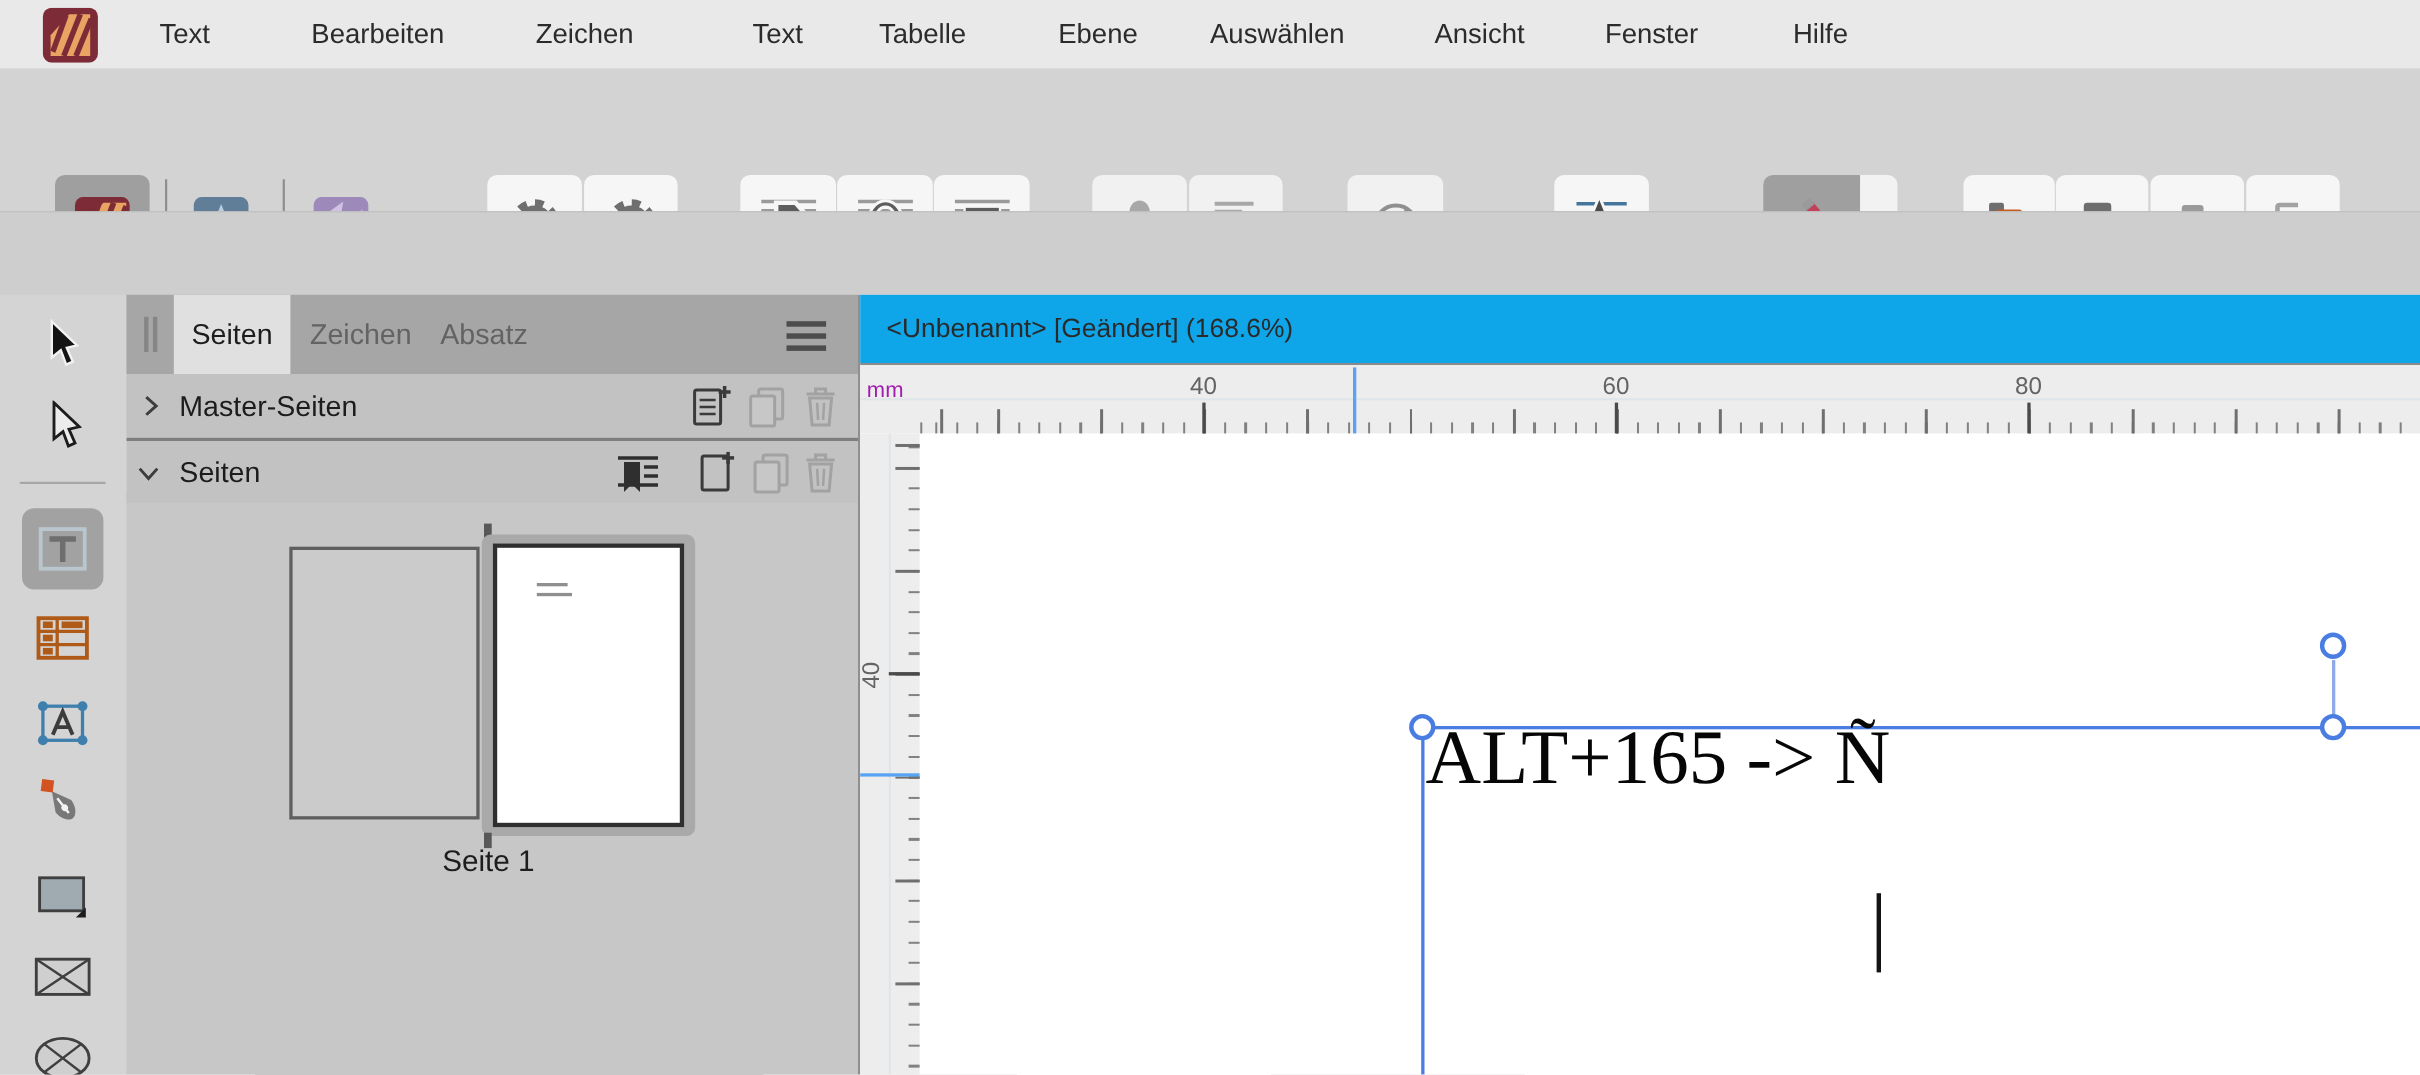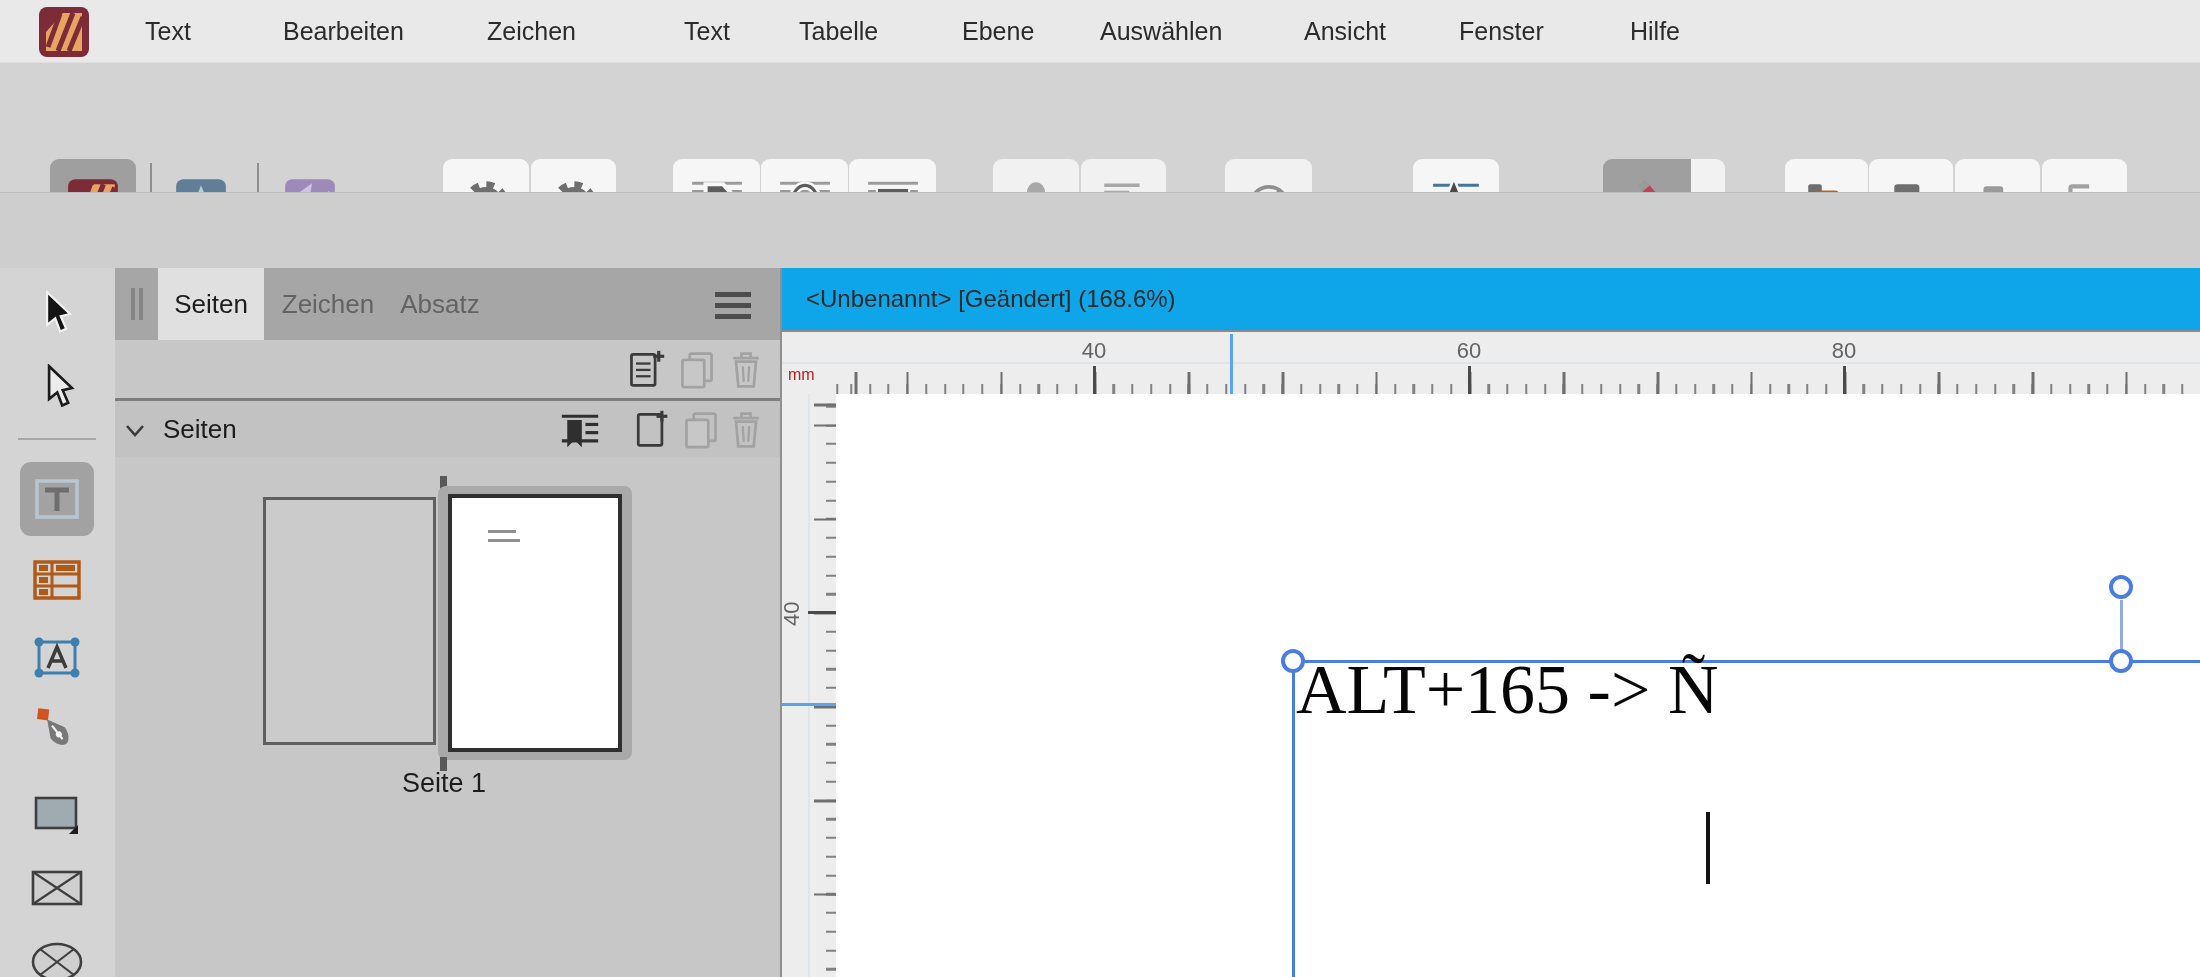--- a/index.html
+++ b/index.html
@@ -379,20 +379,26 @@
     <div class="abs" style="left:158px;top:268px;width:106px;height:72px;background:#e0e0e0"></div>
     <span class="ptab" style="left:158px;width:106px;color:#1d1d1d">Seiten</span>
     <span class="ptab" style="left:268px;width:120px">Zeichen</span>
     <span class="ptab" style="left:390px;width:100px">Absatz</span>
     <div class="abs" style="left:715px;top:292px;width:36px">
       <div style="height:5px;background:#4d4d4d;margin-bottom:6px"></div>
       <div style="height:5px;background:#4d4d4d;margin-bottom:6px"></div>
       <div style="height:5px;background:#4d4d4d"></div>
     </div>
 
+    <div class="sechdr" style="top:340px;height:58px">
+      <svg class="abs" style="left:11px;top:18px" width="22" height="22" viewBox="0 0 22 22">
+        <polyline points="7,3 16,11 7,19" fill="none" stroke="#3c3c3c" stroke-width="2.6"></polyline>
+      </svg>
+      <span class="seclabel">Master-Seiten</span>
+    </div>
     <svg class="abs" style="left:626px;top:349px" width="40" height="40" viewBox="0 0 44 44">
       <rect x="6" y="6" width="26" height="34" rx="2" fill="none" stroke="#3a3a3a" stroke-width="3"></rect>
       <g stroke="#3a3a3a" stroke-width="2.5">
           <line x1="11" y1="16" x2="27" y2="16"></line>
           <line x1="11" y1="23" x2="27" y2="23"></line>
           <line x1="11" y1="30" x2="27" y2="30"></line>
         </g>
       <g stroke="#3a3a3a" stroke-width="3.5">
           <line x1="36" y1="2" x2="36" y2="14"></line>
           <line x1="30" y1="8" x2="42" y2="8"></line>
@@ -462,21 +468,21 @@
 
     <div class="abs" style="left:782px;top:268px;width:1418px;height:62px;background:#0ea5e9">
       <span style="position:absolute;left:24px;top:0;height:62px;line-height:62px;font-size:24px;color:#2a2a2a">&lt;Unbenannt&gt; [Geändert] (168.6%)</span>
     </div>
     <div class="abs" style="left:782px;top:330px;width:1418px;height:2px;background:#8a8a8a"></div>
 
     <div class="abs" style="left:836px;top:394px;width:1364px;height:583px;background:#ffffff"></div>
 
     <div class="abs" style="left:782px;top:332px;width:1418px;height:62px;background:#ededed"></div>
     <div class="abs" style="left:782px;top:362px;width:1418px;height:2px;background:#e0e5ea"></div>
-    <span class="abs" style="left:788px;top:366px;font-size:16px;color:#b91c1c">mm</span>
+    <span class="abs" style="left:788px;top:344px;font-size:20px;color:#a21caf">mm</span>
     <span class="rlabel" style="left:1064px;top:338px">40</span>
     <span class="rlabel" style="left:1439px;top:338px">60</span>
     <span class="rlabel" style="left:1814px;top:338px">80</span>
     <div class="hticks-s"></div>
     <div class="hticks-m"></div>
     <div class="abs" style="left:1093px;top:366px;width:3px;height:28px;background:#4a4a4a"></div>
     <div class="abs" style="left:1468px;top:366px;width:3px;height:28px;background:#4a4a4a"></div>
     <div class="abs" style="left:1843px;top:366px;width:3px;height:28px;background:#4a4a4a"></div>
     <div class="abs" style="left:1230px;top:334px;width:3px;height:60px;background:#58a4f2"></div>
 

